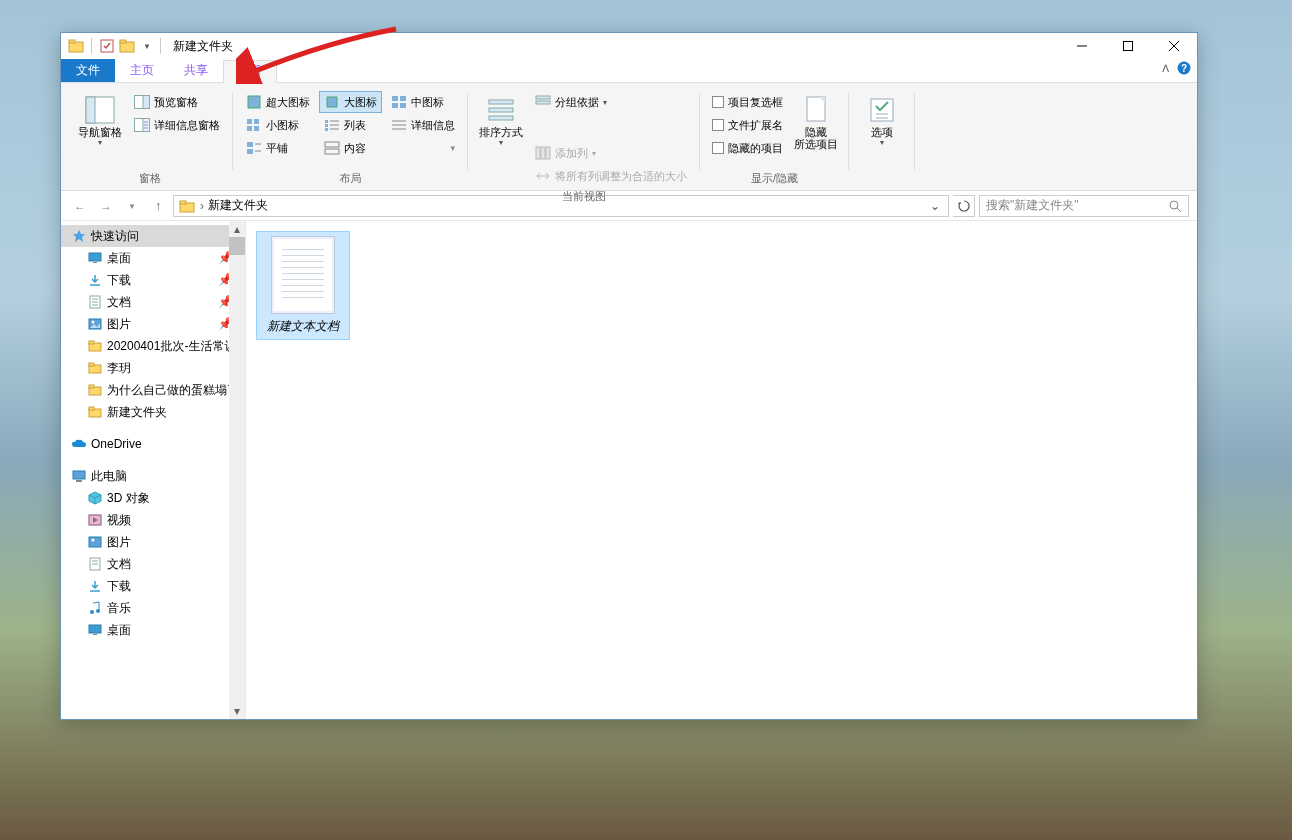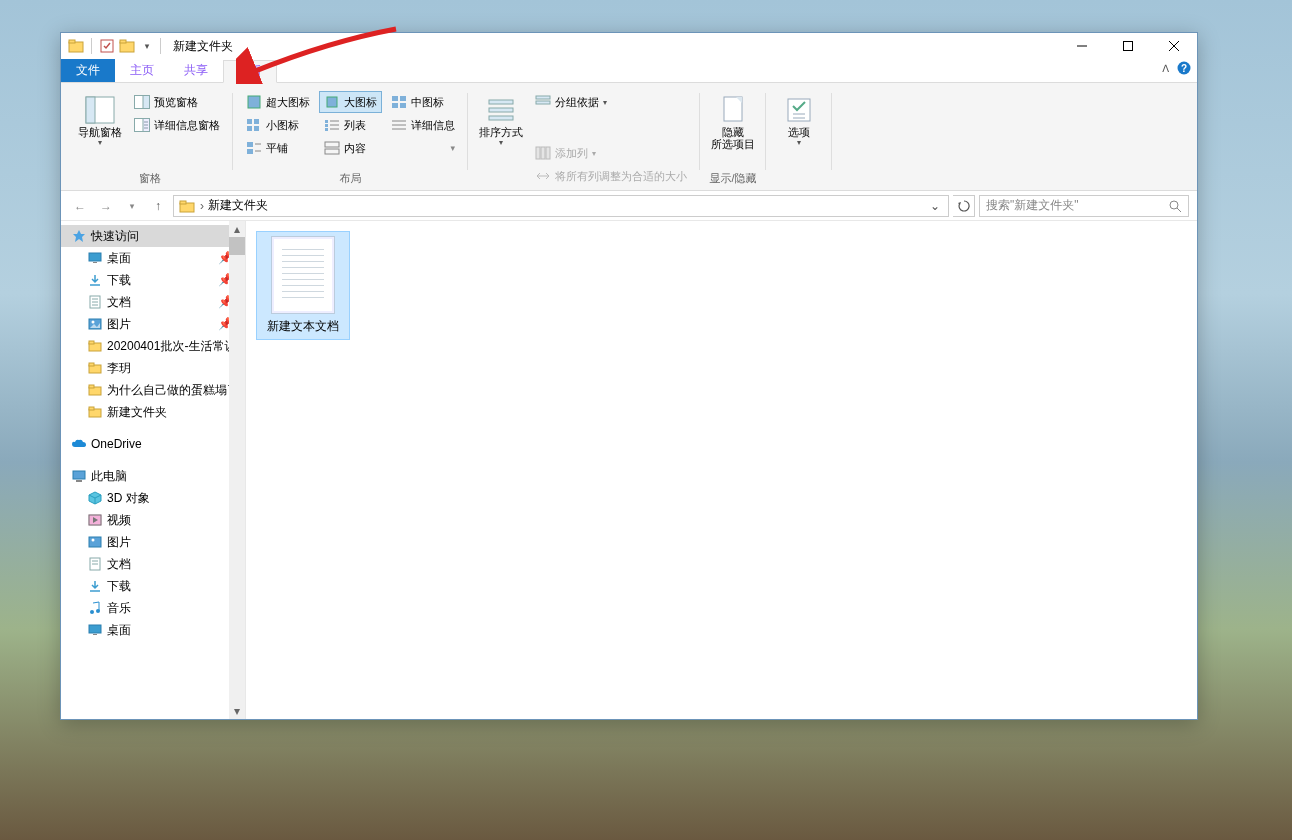--- a/index.html
+++ b/index.html
@@ -97,21 +97,21 @@
   .tree-item .ticon { width:16px;height:16px; display:flex; align-items:center; justify-content:center; flex-shrink:0;}
   .tree-item.active { background:#d9d9d9;}
   .tree-item .pin { margin-left:auto; color:#7a8a96; padding-right:6px;}
   .indent1 { padding-left:26px;}
   .tree-gap { height:10px;}
   .scroll-hint { position:absolute; right:0; top:0; bottom:0; width:16px; background:#f0f0f0;}
   .scroll-thumb { position:absolute; right:0; top:0; width:16px; height:50px; background:#c2c2c2;}
   .scroll-arrow-up { position:absolute; top:0; right:0; width:16px;height:16px; background:#f0f0f0; display:flex;align-items:center;justify-content:center;color:#666;}
   .scroll-arrow-down { position:absolute; bottom:0; right:0; width:16px;height:16px; background:#f0f0f0; display:flex;align-items:center;justify-content:center;color:#666;}
   .content { flex:1; background:#fff; padding: 10px; position:relative;}
-  .file-item { width:94px; display:flex; flex-direction:column; align-items:center; gap:4px; padding:4px; background:#cce8ff; border:1px solid #99d1ff;}
+  .file-item { width:94px; display:flex; flex-direction:column; align-items:center; gap:4px; padding:4px; background:#cce8ff; border:1px solid #99d1ff;font-style:italic;}
   .file-icon-large { width:64px;height:78px; background:#fff; border:1px solid #bcd; box-shadow: inset 0 0 0 2px #eef; position:relative;}
   .file-icon-large::before { content:""; position:absolute; left:10px; right:10px; top:12px; bottom:12px;
     background: repeating-linear-gradient(to bottom, #cfd8df 0, #cfd8df 1px, transparent 1px, transparent 6px);}
   .file-item .flabel { font-size:12px; text-align:center;}
   
   .statusbar { height:22px; border-top:1px solid #e0e0e0; display:flex; align-items:center; padding:0 8px; font-size:11px; color:#555; gap:12px;}
   .statusbar .right { margin-left:auto; display:flex; gap:0;}
   .view-toggle { width:22px;height:18px; border:1px solid #ccc; display:flex; align-items:center; justify-content:center; font-size:10px; color:#666;}
   .view-toggle.selected { background:#cce4f7; border-color:#2a8dd4;}
   
@@ -369,24 +369,39 @@
           <div class="small-btn" style="color:#aaa;">
             <span class="sicon">
                 <svg width="16" height="14">
                   <path d="M2 7 L14 7 M2 7 L5 4 M2 7 L5 10 M14 7 L11 4 M14 7 L11 10" stroke="#bbb" fill="none"></path>
                 </svg>
               </span>
             <span>将所有列调整为合适的大小</span>
           </div>
         </div>
       </div>
+      <div class="group-label">当前视图</div>
     </div>
 
     <div class="group">
       <div class="group-body">
+        <div class="stack">
+          <div class="checkbox-row">
+            <span class="cb"></span>
+            <span>项目复选框</span>
+          </div>
+          <div class="checkbox-row">
+            <span class="cb"></span>
+            <span>文件扩展名</span>
+          </div>
+          <div class="checkbox-row">
+            <span class="cb"></span>
+            <span>隐藏的项目</span>
+          </div>
+        </div>
         <div class="big-btn">
           <span class="bicon">
             <svg width="26" height="30">
                 <rect x="4" y="2" width="18" height="24" fill="#fff" stroke="#9ab"></rect>
                 <polygon points="16,2 22,2 22,8" fill="#dce7ef"></polygon>
               </svg>
           </span>
           <span class="blabel" style="white-space:pre-line;">隐藏
 所选项目</span>
         </div>

